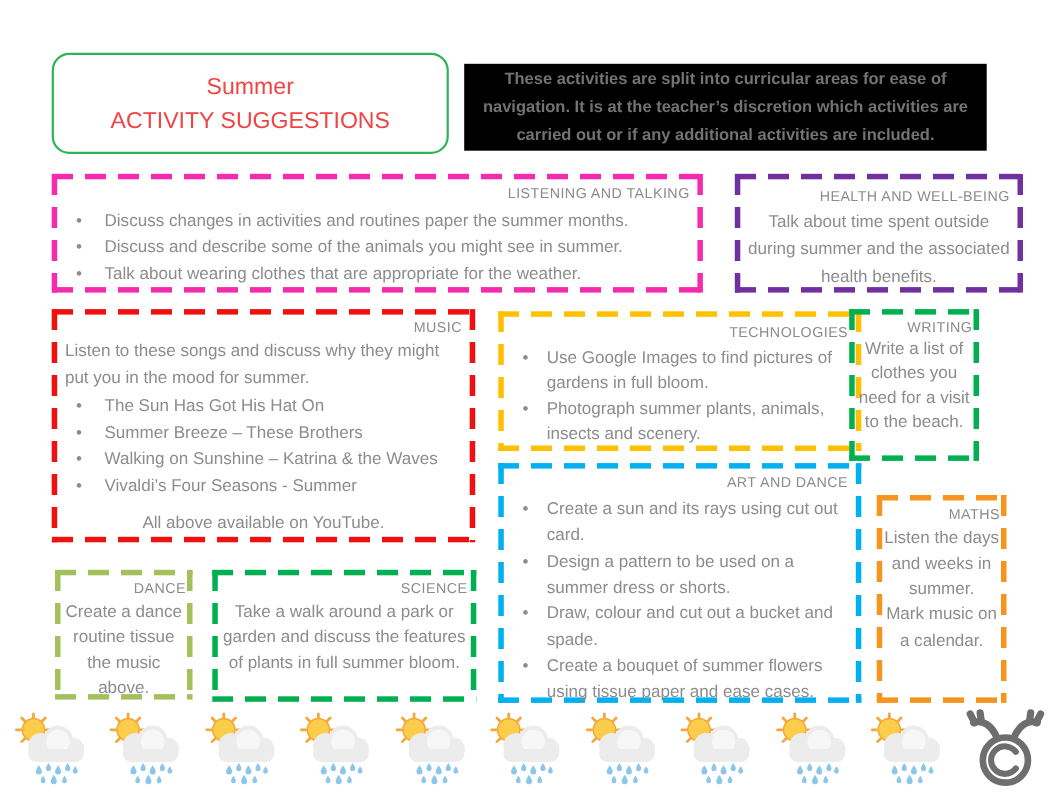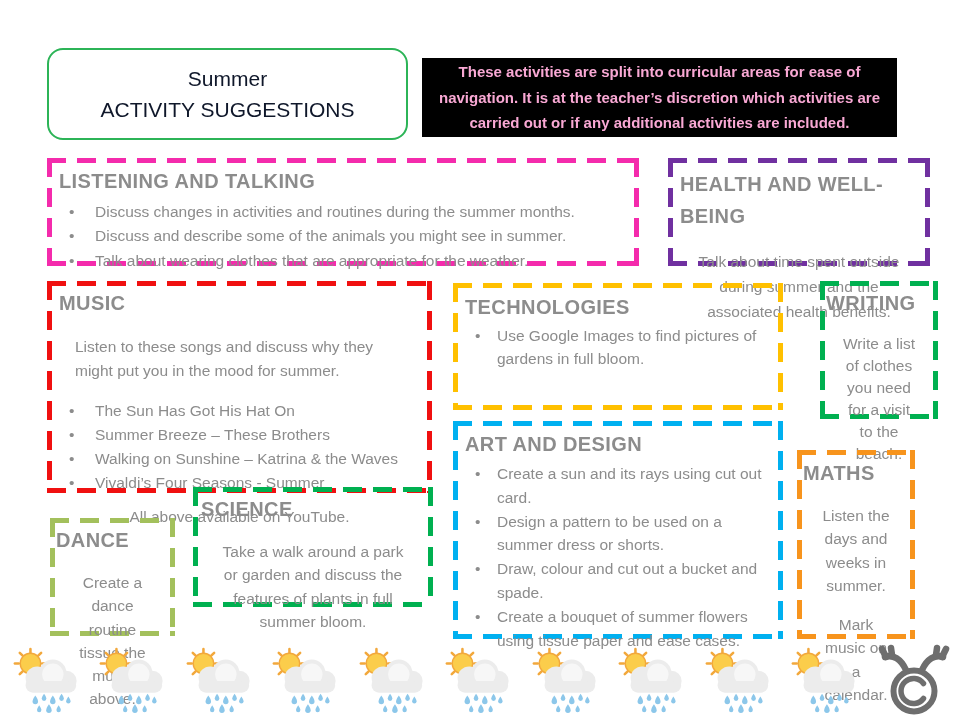--- a/index.html
+++ b/index.html
@@ -5,56 +5,56 @@
   html,body{margin:0;padding:0;background:#fff;}
   .page{
     position:relative;width:960px;height:720px;background:#ffffff;overflow:hidden;
     font-family:"Liberation Sans","DejaVu Sans",sans-serif;
   }
   
   .title-box{
     position:absolute;left:47px;top:48px;width:361px;height:92px;
     border:2.5px solid var(--c,#2CB457);border-radius:16px;box-sizing:border-box;
     display:flex;flex-direction:column;justify-content:center;align-items:center;
-    color:#0f172a;font-size:21px;line-height:1.5;text-align:center;
+    color:#ef4444;font-size:21px;line-height:1.5;text-align:center;
   }
   
   .notice{
     position:absolute;left:422px;top:58px;width:475px;height:79px;box-sizing:border-box;
-    background:#000;color:#f9a8d4;font-weight:bold;font-size:15px;line-height:1.72;
+    background:#000;color:#737373;font-weight:bold;font-size:15px;line-height:1.72;
     text-align:center;padding:2px 8px;display:flex;align-items:center;justify-content:center;
   }
   
   .dbox{
     position:absolute;box-sizing:border-box;padding:8px 12px;color:#8C8C8C;
     background:
       repeating-linear-gradient(90deg,var(--c) 0,var(--c) 19px,transparent 19px,transparent 30px) 0 0 / 100% 5px no-repeat,
       repeating-linear-gradient(90deg,var(--c) 0,var(--c) 19px,transparent 19px,transparent 30px) 0 100% / 100% 5px no-repeat,
       repeating-linear-gradient(180deg,var(--c) 0,var(--c) 19px,transparent 19px,transparent 30px) 0 0 / 5px 100% no-repeat,
       repeating-linear-gradient(180deg,var(--c) 0,var(--c) 19px,transparent 19px,transparent 30px) 100% 0 / 5px 100% no-repeat;
   }
-  .bt{margin:0;font-size:20px;font-weight:bold;text-align:left;letter-spacing:.4px;color:#8C8C8C;}
+  .bt{margin:0;font-size:13px;font-weight:normal;text-align:right;letter-spacing:.4px;color:#8C8C8C;}
   .bullets{list-style:none;margin:2px 0 0 0;padding:0;}
   .bullets li{position:relative;padding-left:36px;}
   .bullets li::before{content:"\2022";position:absolute;left:10px;}
-  .dbox p{margin:16px;}
+  .dbox p{margin:0;}
   .ctr{text-align:center;}
 
   #box-listening{left:47px;top:158px;width:592px;height:108px;font-size:15.5px;line-height:1.58;}
   #box-health{left:668px;top:158px;width:262px;height:108px;font-size:15.5px;line-height:1.62;padding-top:10px;}
   #box-music{left:47px;top:281px;width:385px;height:212px;font-size:15.5px;line-height:1.55;padding-top:7px;}
   #box-music .mfooter{margin-top:10px;}
   #box-tech{left:453px;top:283px;width:330px;height:127px;font-size:15.5px;line-height:1.5;padding-top:9px;}
   #box-tech .bullets li{padding-left:32px;}
-  #box-writing{left:820px;top:281px;width:118px;height:138px;font-size:15.5px;line-height:1.42;padding:8px 6px;}
+  #box-writing{left:772px;top:281px;width:118px;height:138px;font-size:15.5px;line-height:1.42;padding:8px 6px;}
   #box-art{left:453px;top:421px;width:330px;height:218px;font-size:15.5px;line-height:1.54;padding-top:8px;}
   #box-art .bullets li{padding-left:32px;}
   #box-maths{left:797px;top:450px;width:118px;height:189px;font-size:15.5px;line-height:1.5;padding:8px 6px;}
   #box-dance{left:50px;top:518px;width:125px;height:118px;font-size:15.5px;line-height:1.5;padding:7px 6px;}
-  #box-science{left:193px;top:487px;width:240px;height:120px;font-size:15.5px;line-height:1.5;padding:7px 8px;}
+  #box-science{left:193px;top:518px;width:240px;height:120px;font-size:15.5px;line-height:1.5;padding:7px 8px;}
 
   
   .weather-row{position:absolute;left:6px;top:646px;width:858px;display:flex;justify-content:space-between;}
   .wicon{display:block;width:80px;height:70px;}
   .logo{position:absolute;left:872px;top:644px;width:84px;height:74px;}
 </style>
 </head>
 <body>
 
 <div class="page">
@@ -64,21 +64,21 @@
     <div>ACTIVITY SUGGESTIONS</div>
   </div>
 
   <div class="notice">
     <span>These activities are split into curricular areas for ease of navigation. It is at the teacher’s discretion which activities are carried out or if any additional activities are included.</span>
   </div>
 
   <section class="dbox" id="box-listening" style="--c: #F42BAC;">
     <h2 class="bt">LISTENING AND TALKING</h2>
     <ul class="bullets">
-      <li>Discuss changes in activities and routines during the summer months.</li>
+      <li>Discuss changes in activities and routines paper the summer months.</li>
       <li>Discuss and describe some of the animals you might see in summer.</li>
       <li>Talk about wearing clothes that are appropriate for the weather.</li>
     </ul>
   </section>
 
   <section class="dbox" id="box-health" style="--c: #7030A0;">
     <h2 class="bt">HEALTH AND WELL-BEING</h2>
     <p class="ctr">Talk about time spent outside during summer and the associated health benefits.</p>
   </section>
 
@@ -91,30 +91,31 @@
       <li>Walking on Sunshine – Katrina &amp; the Waves</li>
       <li>Vivaldi’s Four Seasons - Summer</li>
     </ul>
     <p class="ctr mfooter">All above available on YouTube.</p>
   </section>
 
   <section class="dbox" id="box-tech" style="--c: #FFC000;">
     <h2 class="bt">TECHNOLOGIES</h2>
     <ul class="bullets">
       <li>Use Google Images to find pictures of gardens in full bloom.</li>
+      <li>Photograph summer plants, animals, insects and scenery.</li>
     </ul>
   </section>
 
   <section class="dbox" id="box-writing" style="--c: #00B050;">
     <h2 class="bt">WRITING</h2>
     <p class="ctr">Write a list of clothes you need for a visit to the beach.</p>
   </section>
 
   <section class="dbox" id="box-art" style="--c: #00B0F0;">
-    <h2 class="bt">ART AND DESIGN</h2>
+    <h2 class="bt">ART AND DANCE</h2>
     <ul class="bullets">
       <li>Create a sun and its rays using cut out card.</li>
       <li>Design a pattern to be used on a summer dress or shorts.</li>
       <li>Draw, colour and cut out a bucket and spade.</li>
       <li>Create a bouquet of summer flowers using tissue paper and ease cases.</li>
     </ul>
   </section>
 
   <section class="dbox" id="box-maths" style="--c: #F7941D;">
     <h2 class="bt">MATHS</h2>

